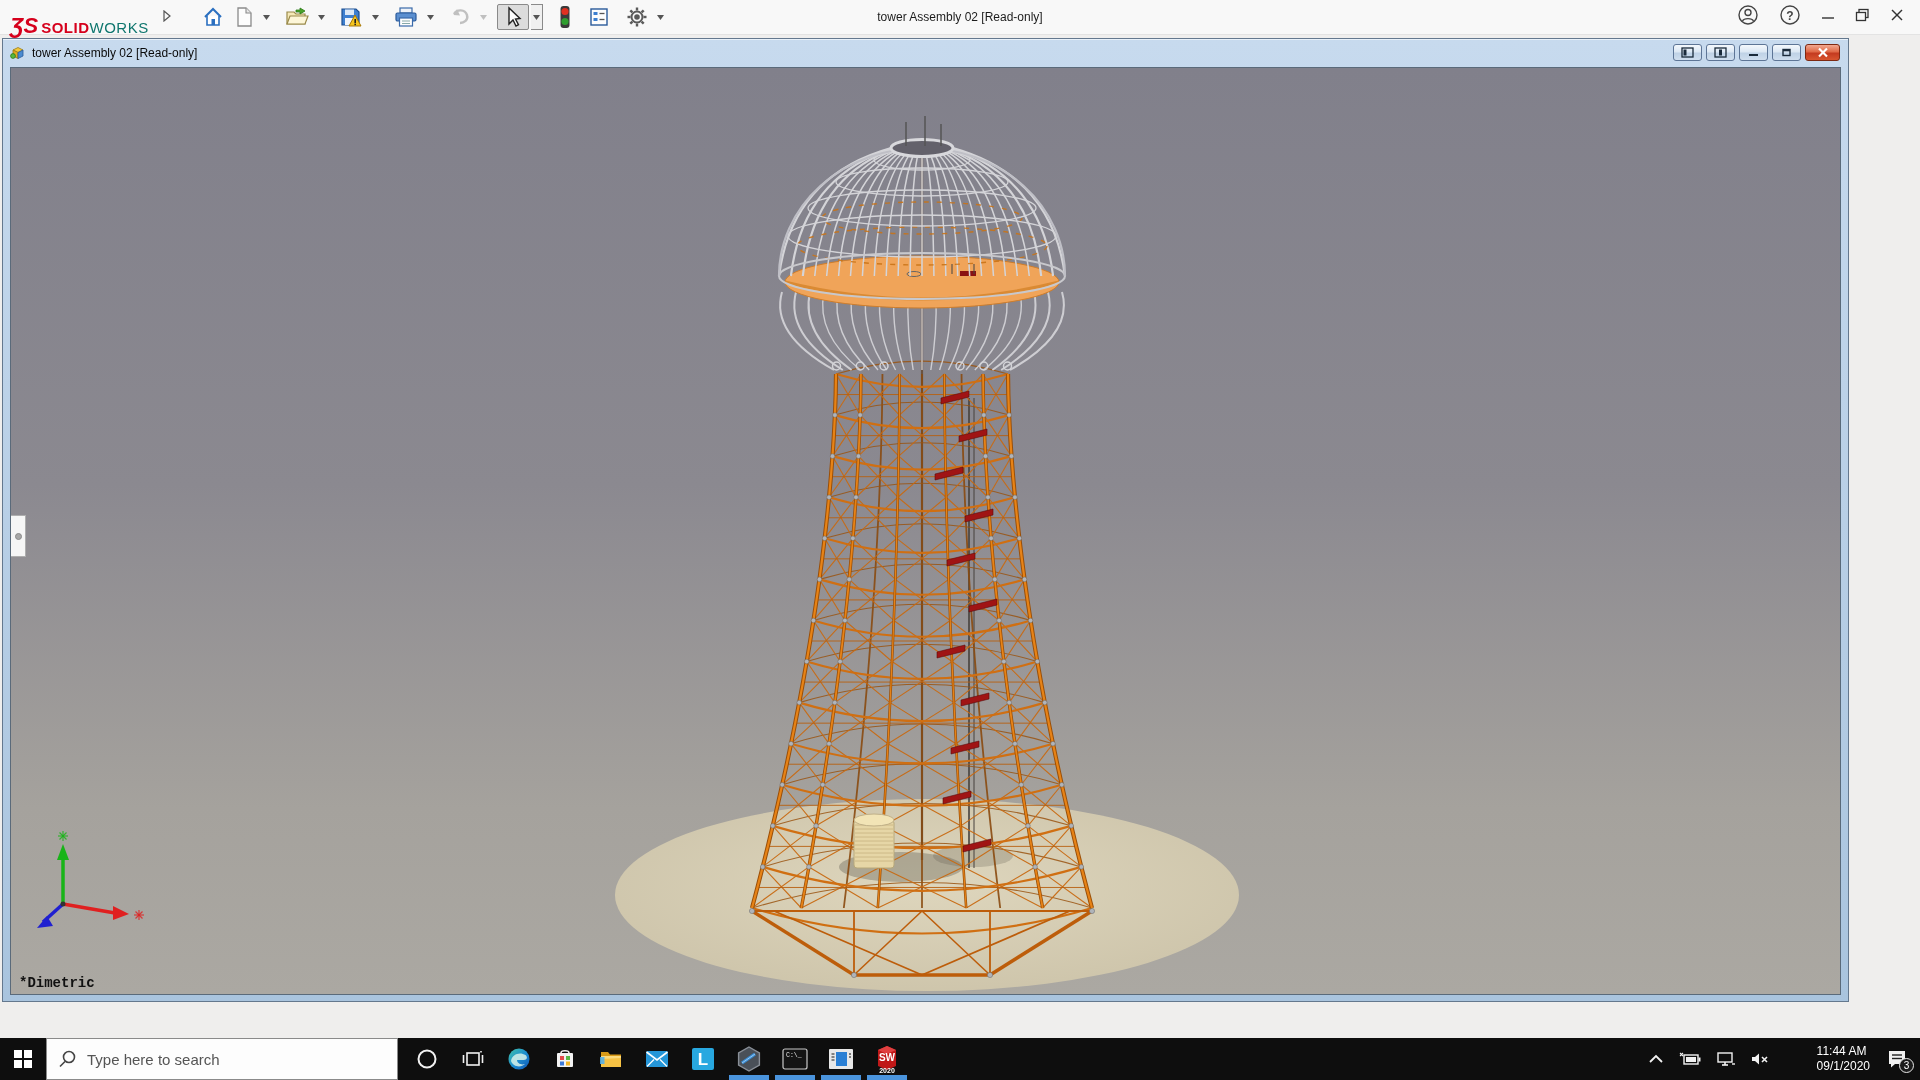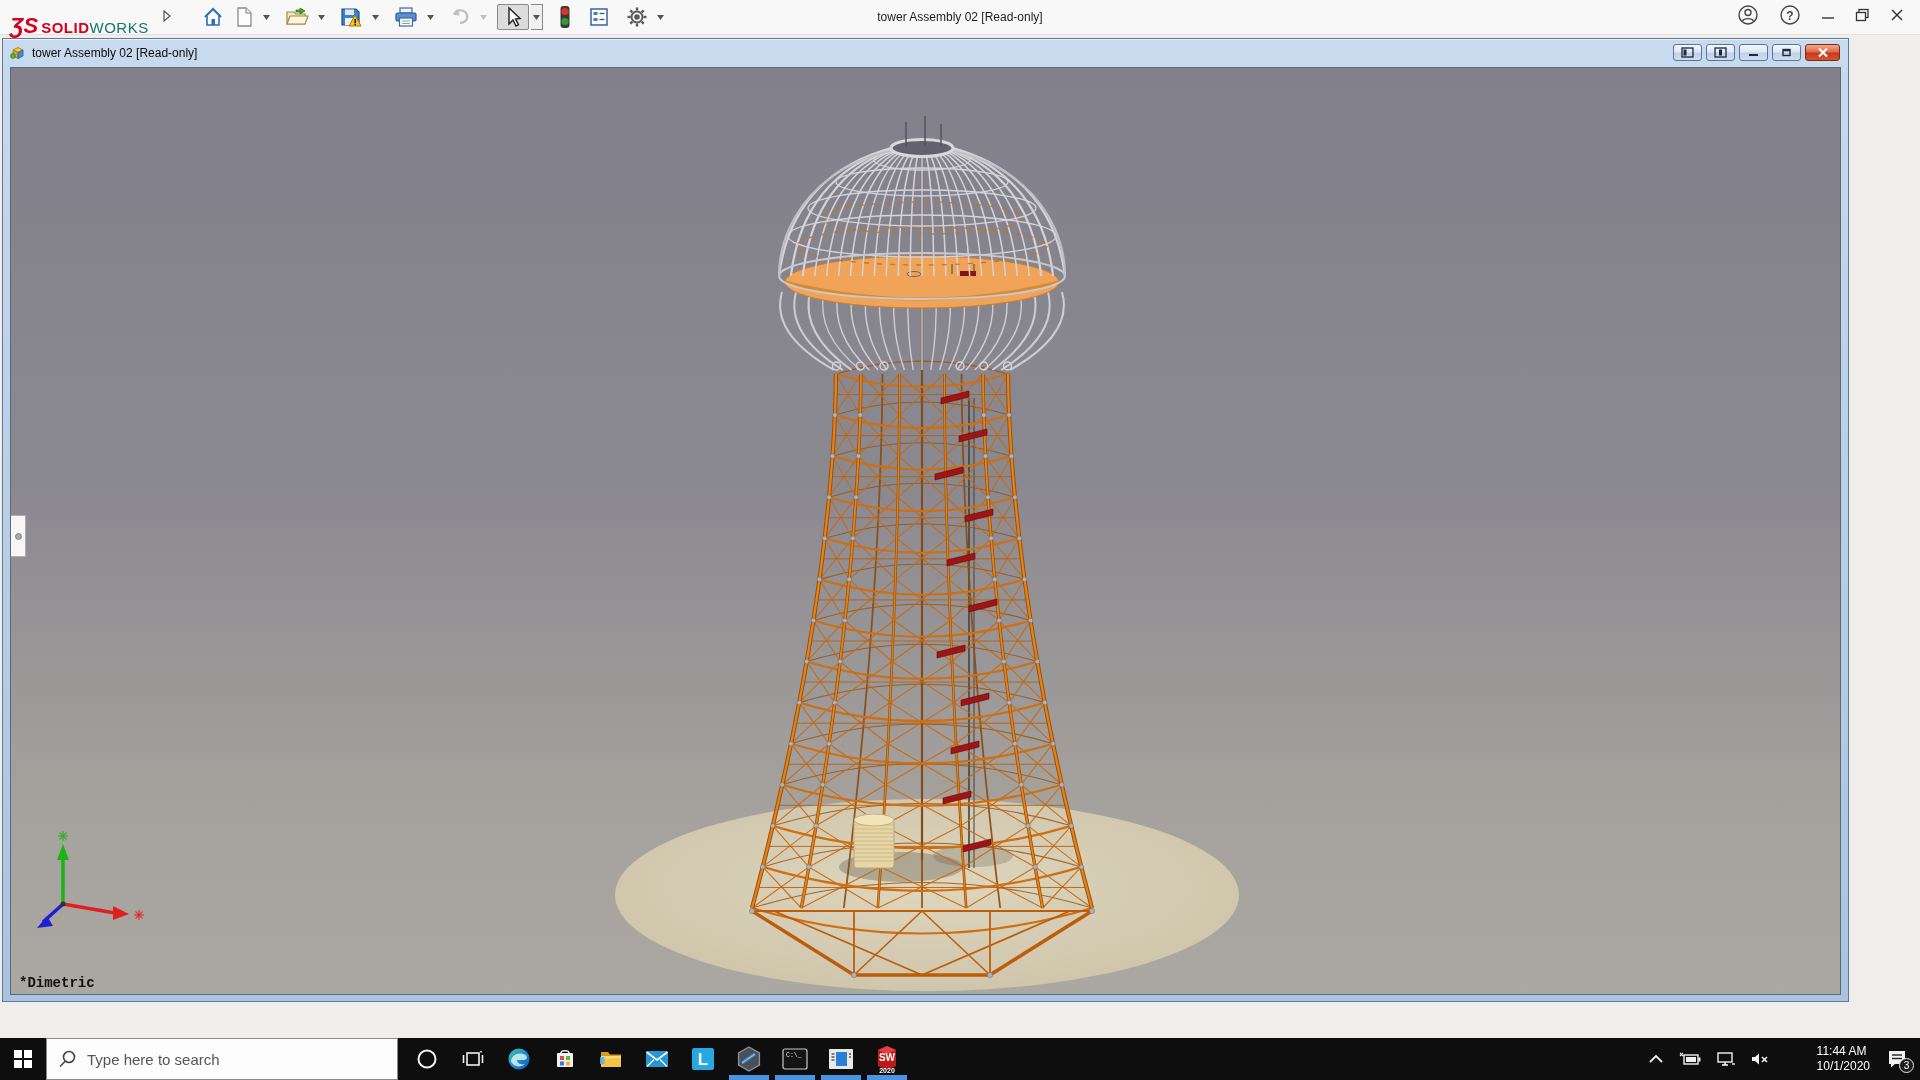--- a/index.html
+++ b/index.html
@@ -803,21 +803,21 @@
       </svg>
     </span>
     <span class="trayicon">
       <svg width="20" height="16" viewBox="0 0 20 16">
         <path d="M2 6 H5 L9 2.5 V13.5 L5 10 H2 Z" fill="#f2f2f2"></path>
         <path d="M12 6 L17 11 M17 6 L12 11" stroke="#f2f2f2" stroke-width="1.6"></path>
       </svg>
     </span>
     <div id="clock">
       <div>11:44 AM</div>
-      <div>10/1/2020</div>
+      <div>09/1/2020</div>
     </div>
     <div id="actioncenter">
       <svg width="22" height="22" viewBox="0 0 22 22">
         <path d="M3 3 H19 V16 H9 L5 19.5 V16 H3 Z" fill="#f2f2f2"></path>
         <line x1="6" y1="7" x2="16" y2="7" stroke="#222" stroke-width="1.4"></line>
         <line x1="6" y1="10.5" x2="16" y2="10.5" stroke="#222" stroke-width="1.4"></line>
       </svg>
       <span id="ac-badge">3</span>
     </div>
   </div>

